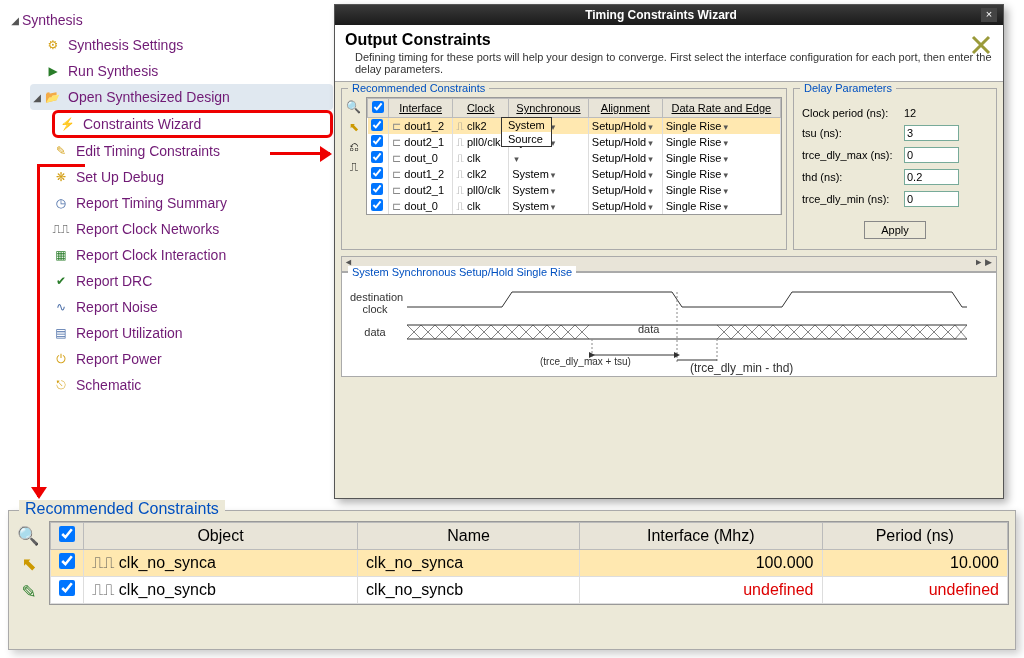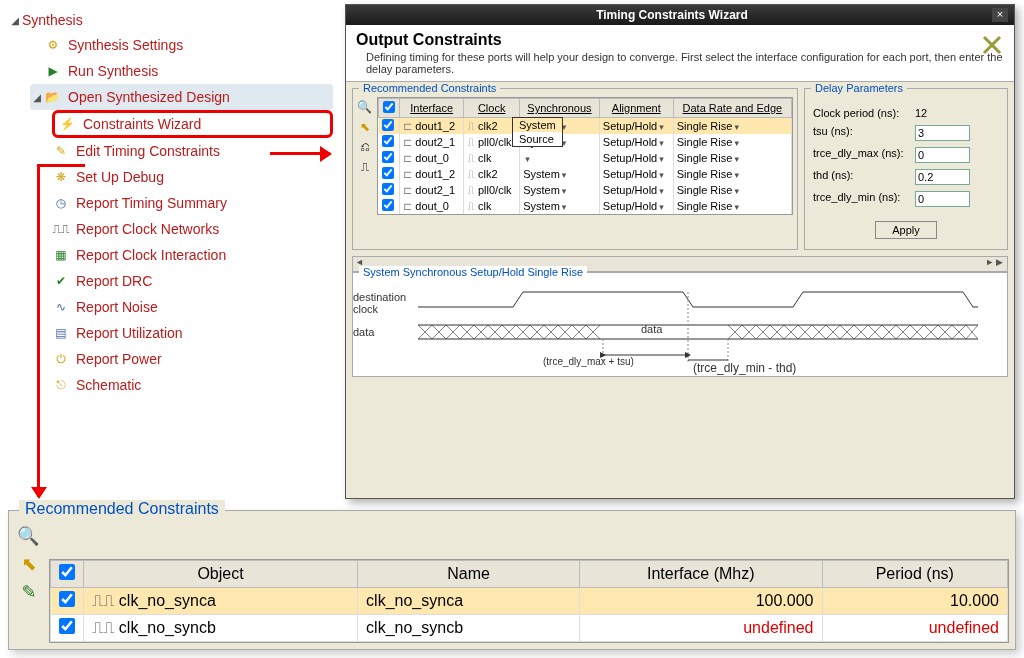--- a/index.html
+++ b/index.html
@@ -3,34 +3,34 @@
 <meta charset="utf-8">
 <style>
 * { box-sizing: border-box; margin: 0; padding: 0; }
 body { font-family: Tahoma, Arial, sans-serif; font-size: 12px; background: #fff; color: #000; width: 1024px; height: 658px; position: relative; }
 
 
 .tree-panel { position: absolute; left: 8px; top: 8px; width: 325px; height: 490px; background: #fff; }
 .tree-item { display: flex; align-items: center; padding: 4px 0; cursor: pointer; }
 .tree-icon { display: inline-flex; width: 18px; height: 18px; margin-right: 6px; align-items: center; justify-content: center; }
 .tree-expand { width: 14px; display: inline-block; text-align: center; color: #555; font-size: 10px; }
-.tree-label { font-size: 14px; color: #b91c1c; }
+.tree-label { font-size: 14px; color: #701a75; }
 .tree-children { margin-left: 22px; }
 .tree-children2 { margin-left: 22px; }
 .highlight-box { border: 3px solid #e00; border-radius: 6px; padding: 2px 4px; }
 .selected-bg { background: #e0e8f0; border-radius: 4px; padding-right: 6px; }
 
 
 .arrow-h { position: absolute; height: 3px; background: #e00; }
 .arrow-h::after { content: ""; position: absolute; right: -10px; top: -6px; border: 8px solid transparent; border-left: 12px solid #e00; }
 .arrow-v { position: absolute; width: 3px; background: #e00; }
 .arrow-v::after { content: ""; position: absolute; bottom: -10px; left: -6px; border: 8px solid transparent; border-top: 12px solid #e00; }
 
 
-.wizard { position: absolute; left: 345px; top: 4px; width: 670px; height: 495px; background: #ece9d8; border: 1px solid #555; box-shadow: 4px 4px 8px rgba(0,0,0,0.3); }
+.wizard { position: absolute; left: 334px; top: 4px; width: 670px; height: 495px; background: #ece9d8; border: 1px solid #555; box-shadow: 4px 4px 8px rgba(0,0,0,0.3); }
 .titlebar { background: linear-gradient(#3a3a3a,#1a1a1a); color: #fff; padding: 3px 6px; display: flex; align-items: center; }
 .titlebar-text { flex: 1; text-align: center; font-weight: bold; font-size: 12px; }
 .close-x { width: 16px; height: 14px; background: #444; color: #fff; text-align: center; line-height: 12px; cursor: pointer; font-size: 11px; }
 .wiz-header { background: #fff; padding: 6px 10px; border-bottom: 1px solid #aaa; position: relative; }
 .wiz-header-title { font-weight: bold; font-size: 16px; }
 .wiz-header-desc { font-size: 11px; color: #333; margin-left: 10px; margin-top: 2px; }
 .wiz-logo { position: absolute; right: 10px; top: 8px; width: 24px; height: 24px; }
 
 .wiz-body { padding: 6px; display: flex; gap: 6px; }
 .rec-group { border: 1px solid #aaa; flex: 1; }
@@ -45,46 +45,46 @@
 .rec-table tr.hl td { background: #ffe8b0; }
 .cb { width: 12px; height: 12px; }
 .dd-arrow::after { content: "▾"; font-size: 9px; color: #555; margin-left: 2px; }
 .dropdown-open { position: absolute; background: #fff; border: 1px solid #333; font-size: 11px; }
 .dropdown-open div { padding: 1px 6px; }
 .dropdown-open div.sel { background: #ffe8b0; }
 
 .delay-group { border: 1px solid #aaa; width: 204px; }
 .delay-title { color: #0050c0; font-size: 11px; background: #ece9d8; padding: 0 4px; position: relative; top: -8px; left: 6px; display: inline-block; }
 .delay-body { padding: 4px 8px; margin-top: -6px; font-size: 11px; }
-.delay-row { display: flex; margin: 6px 0; }
+.delay-row { display: flex; align-items: center; margin: 6px 0; }
 .delay-row label { width: 102px; }
 .delay-row input { width: 55px; border: 1px solid #7a9; padding: 1px 2px; font-size: 11px; }
 .delay-row span.val { width: 55px; }
 .apply-btn { display: block; margin: 14px auto 6px auto; padding: 2px 16px; background: #ece9d8; border: 1px solid #888; cursor: pointer; font-size: 11px; }
 
 .hscroll { height: 16px; background: #e8e4d8; border: 1px solid #aaa; margin: 0 6px; position: relative; }
 .hscroll::before { content: "◄"; position: absolute; left: 2px; font-size: 9px; color: #555; }
 .hscroll::after { content: "►▶"; position: absolute; right: 2px; font-size: 9px; color: #555; letter-spacing: 2px; }
 
 .tabs { margin: 6px 6px 0 6px; display: flex; font-size: 11px; }
 .tab { padding: 2px 8px; border: 1px solid #aaa; border-bottom: none; background: #ece9d8; margin-right: 2px; cursor: pointer; }
 .tab.active { background: #fff; }
 
 .waveform-group { border: 1px solid #aaa; margin: 0 6px 6px 6px; background: #fff; }
 .waveform-title { color: #0050c0; font-size: 11px; background: #fff; padding: 0 4px; position: relative; top: -8px; left: 6px; display: inline-block; }
 .waveform-body { padding: 4px 10px 10px 10px; margin-top: -6px; position: relative; height: 95px; }
-.wf-label { position: absolute; font-size: 11px; color: #333; text-align: left; }
+.wf-label { position: absolute; font-size: 11px; color: #333; text-align: center; padding-left: 8px; }
 
 
 .bottom-panel { position: absolute; left: 8px; top: 510px; width: 1008px; height: 140px; background: #ece9d8; border: 1px solid #aaa; box-shadow: 4px 4px 8px rgba(0,0,0,0.2); }
 .bottom-title { color: #0050c0; font-size: 16px; background: #ece9d8; padding: 0 6px; position: relative; top: -11px; left: 10px; display: inline-block; }
 .bottom-content { display: flex; margin-top: -8px; }
 .bottom-toolbar { width: 40px; display: flex; flex-direction: column; align-items: center; gap: 6px; padding-top: 4px; }
 .bottom-toolbar span { font-size: 18px; cursor: pointer; }
-.bottom-table { flex: 1; background: #fff; border: 1px solid #999; margin-right: 6px; margin-top: 38px; }
+.bottom-table { flex: 1; background: #fff; border: 1px solid #999; margin-right: 6px; }
 .bottom-table table { width: 100%; border-collapse: collapse; font-size: 16px; }
 .bottom-table th { background: #e8e4d8; border: 1px solid #bbb; padding: 3px 8px; font-weight: normal; }
 .bottom-table td { border: 1px solid #ddd; padding: 3px 8px; }
 .bottom-table tr.hl2 td { background: #ffe8b0; }
 .undef { color: #d00; }
 .right-align { text-align: right; }
 .bcb { width: 16px; height: 16px; }
 
 
 .ico-gear { color: #d4a017; }

